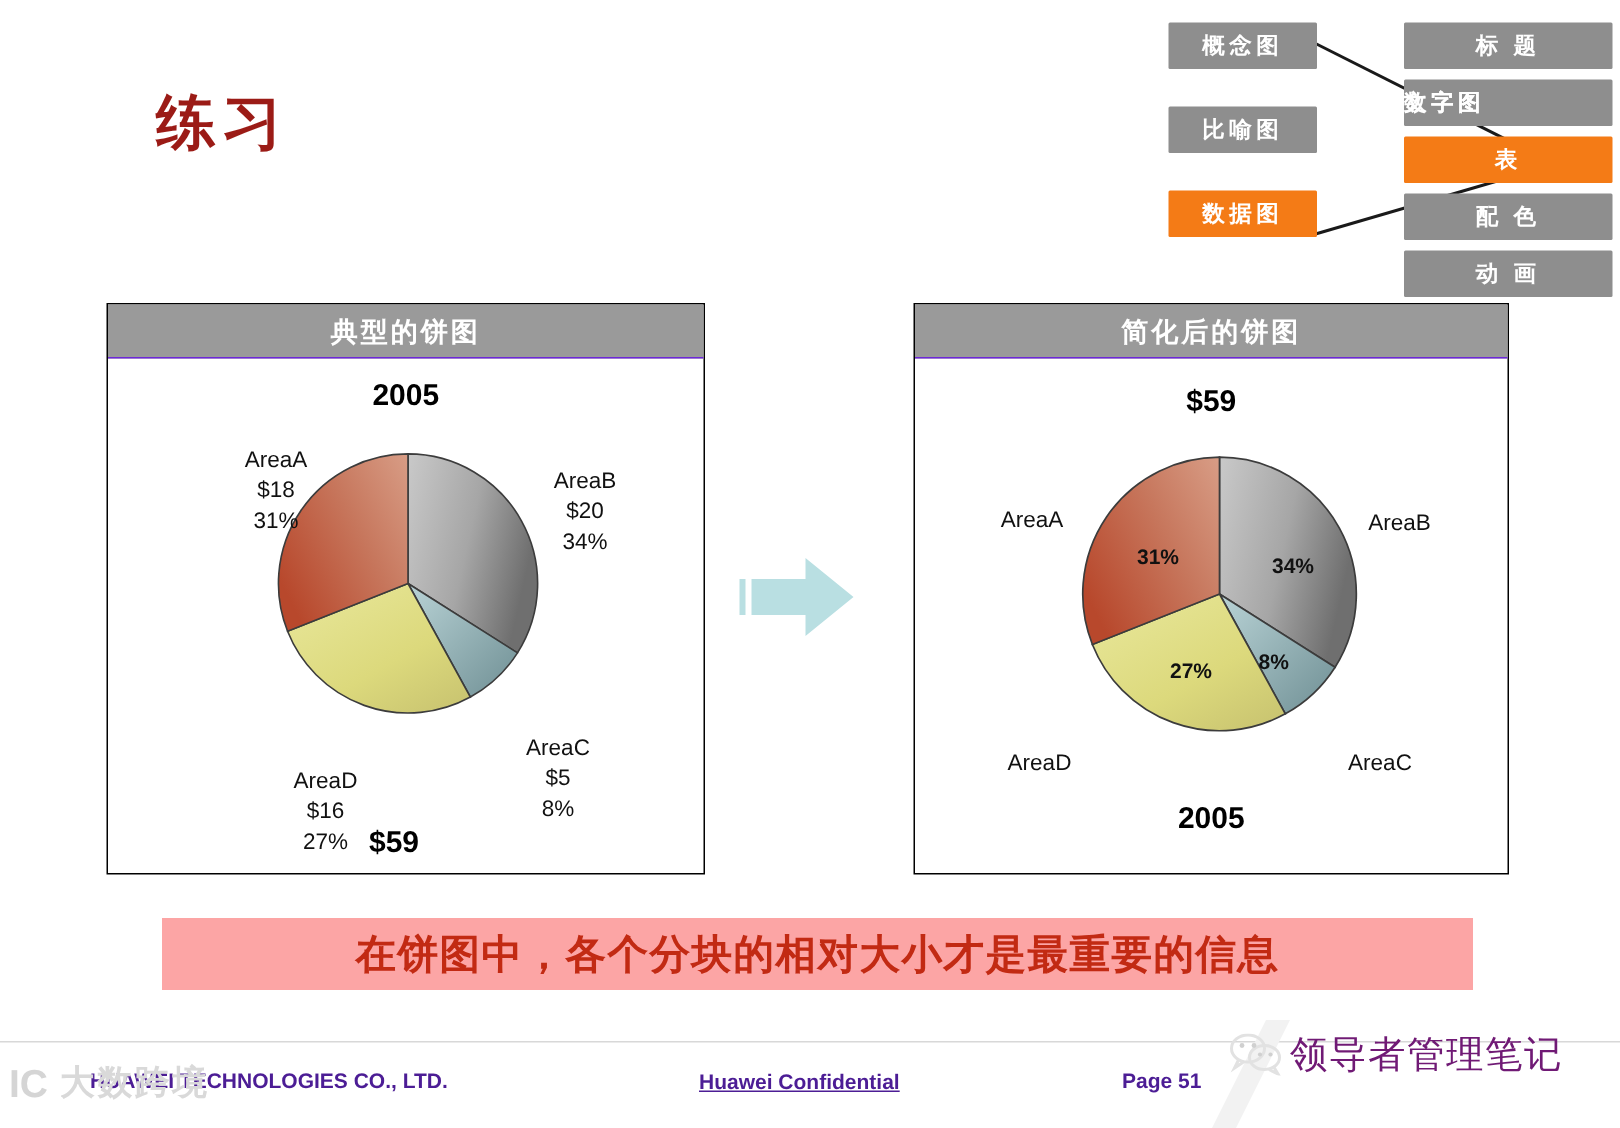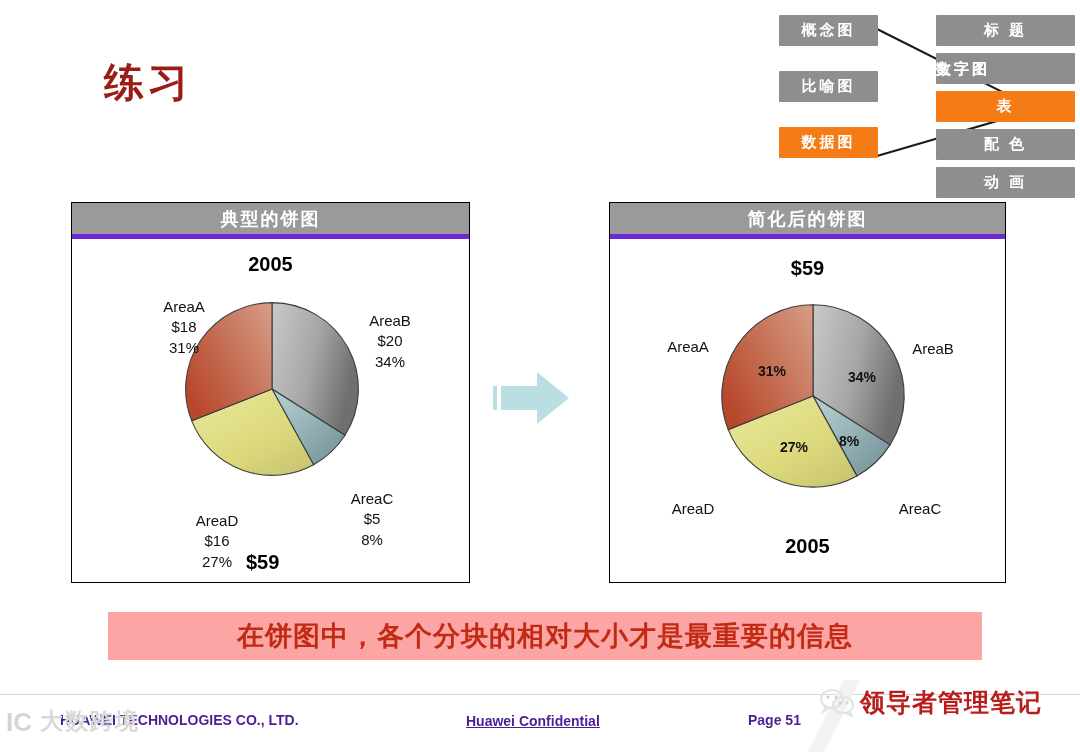--- a/index.html
+++ b/index.html
@@ -35,21 +35,21 @@
     position: absolute; left: 0; right: 0; top: 50%; transform: translateY(-50%);
     letter-spacing: 3px;
   }
 
   
   .panel { position: absolute; background: #ffffff; border: 1px solid #000; }
   .panel-header {
     height: 36px; background: #9a9a9a; color: #ffffff;
     display: flex; align-items: center; justify-content: center;
     font-size: 18px; font-weight: 700; letter-spacing: 2px;
-    border-bottom: 5px solid #6d28d9;
+    border-bottom: 1px solid #6d28d9;
   }
   .panel-body { position: relative; width: 100%; }
 
   #panel-left  { left: 71px;  top: 202px; width: 399px; height: 381px; }
   #panel-right { left: 609px; top: 202px; width: 397px; height: 381px; }
 
   .chart-caption {
     position: absolute; width: 100%; text-align: center;
     font-size: 20px; font-weight: 700; color: #000;
   }
@@ -86,21 +86,21 @@
   #footer-company { left: 60px;  top: 712px; }
   #footer-confidential { left: 466px; top: 713px; font-weight: 700; text-decoration: underline; }
   #footer-page { left: 748px; top: 712px; }
 
   
   .wm { position: absolute; pointer-events: none; }
   #wm-left { left: 6px; top: 706px; display: flex; align-items: center; gap: 8px; }
   #wm-left .wm-mark { font-size: 26px; color: #d5d5d5; font-weight: 700; line-height: 1; }
   #wm-left .wm-text { font-size: 23px; color: #d9d9d9; font-weight: 700; letter-spacing: 2px; }
   #wm-right { left: 820px; top: 686px; display: flex; align-items: center; gap: 6px; }
-  #wm-right .wm-text { font-size: 25px; color: #b91c1c; font-weight: 700; letter-spacing: 1px; }
+  #wm-right .wm-text { font-size: 25px; color: #701a75; font-weight: 400; letter-spacing: 1px; }
   #wm-slash { position:absolute; left: 800px; top: 680px; width: 60px; height: 72px; overflow:hidden; }
 
   
   #huawei-logo { position: absolute; left: 900px; top: 706px; display: flex; align-items: center; gap: 8px; }
   #huawei-logo .hw-word { font-size: 27px; font-weight: 700; color: #111; letter-spacing: 1px; }
 </style>
 </head>
 <body>
 
 <div id="slide">

